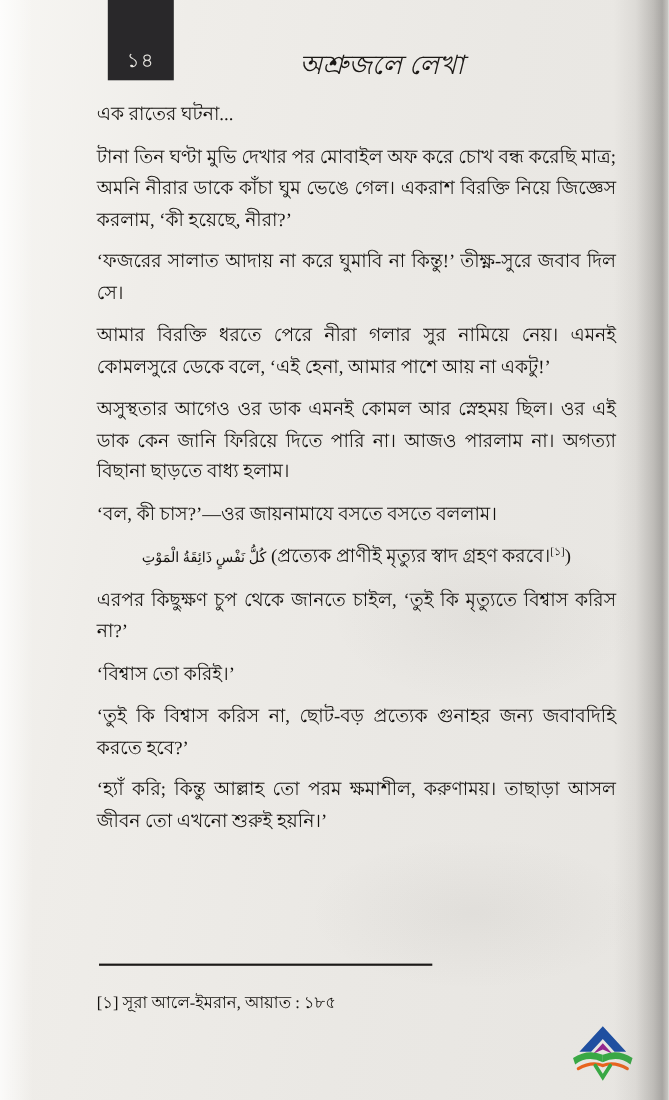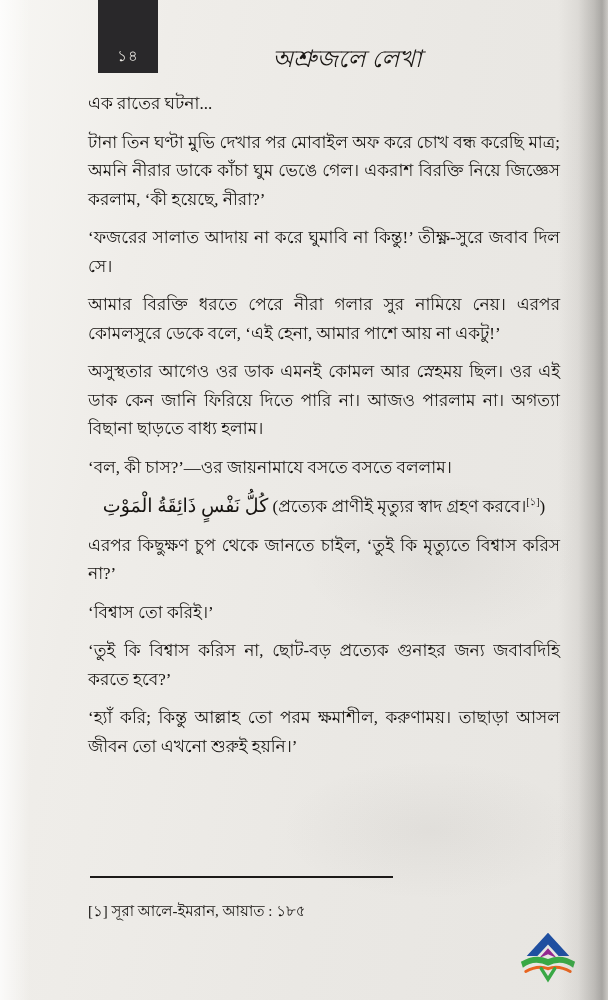--- a/index.html
+++ b/index.html
@@ -51,21 +51,21 @@
     left: 98px; top: 0;
     width: 60px; height: 73px;
     background: #29282a;
     display: flex;
     justify-content: center;
     align-items: flex-end;
     padding-bottom: 9px;
   }
   .pagenum-block span {
     color: #e9e7e2;
-    font-size: 15px;
+    font-size: 18px;
     line-height: 1;
     letter-spacing: 1px;
   }
   .book-title {
     position: absolute;
     top: 40px; left: 86px; right: 0;
     text-align: center;
     font-style: italic;
     font-size: 24px;
     color: #1b1815;
@@ -82,21 +82,21 @@
     text-align: justify;
     color: #15120f;
   }
   .body-text p { margin: 0 0 10px 0; }
   .verse-line {
     text-align: center;
     margin: 3px 0 12px 0;
     white-space: nowrap;
   }
   .verse-line .arabic {
-    font-size: 19px;
+    font-size: 13px;
     direction: rtl;
     unicode-bidi: isolate;
   }
   .verse-line sup {
     font-size: 10px;
     line-height: 0;
   }
 
   
   .footnote-rule {
@@ -129,21 +129,21 @@
 
   <div class="pagenum-block">
     <span>১৪</span>
   </div>
   <div class="book-title">অশ্রুজলে লেখা</div>
 
   <div class="body-text">
     <p>এক রাতের ঘটনা...</p>
     <p>টানা তিন ঘণ্টা মুভি দেখার পর মোবাইল অফ করে চোখ বন্ধ করেছি মাত্র; অমনি নীরার ডাকে কাঁচা ঘুম ভেঙে গেল। একরাশ বিরক্তি নিয়ে জিজ্ঞেস করলাম, ‘কী হয়েছে, নীরা?’</p>
     <p>‘ফজরের সালাত আদায় না করে ঘুমাবি না কিন্তু!’ তীক্ষ্ণ-সুরে জবাব দিল সে।</p>
-    <p>আমার বিরক্তি ধরতে পেরে নীরা গলার সুর নামিয়ে নেয়। এরপর কোমলসুরে ডেকে বলে, ‘এই হেনা, আমার পাশে আয় না একটু!’</p>
+    <p>আমার বিরক্তি ধরতে পেরে নীরা গলার সুর নামিয়ে নেয়। এমনই কোমলসুরে ডেকে বলে, ‘এই হেনা, আমার পাশে আয় না একটু!’</p>
     <p>অসুস্থতার আগেও ওর ডাক এমনই কোমল আর স্নেহময় ছিল। ওর এই ডাক কেন জানি ফিরিয়ে দিতে পারি না। আজও পারলাম না। অগত্যা বিছানা ছাড়তে বাধ্য হলাম।</p>
     <p>‘বল, কী চাস?’—ওর জায়নামাযে বসতে বসতে বললাম।</p>
 
     <p class="verse-line"><span class="arabic">كُلُّ نَفْسٍ ذَائِقَةُ الْمَوْتِ</span><span> (প্রত্যেক প্রাণীই মৃত্যুর স্বাদ গ্রহণ করবে।</span><sup>[১]</sup><span>)</span></p>
 
     <p>এরপর কিছুক্ষণ চুপ থেকে জানতে চাইল, ‘তুই কি মৃত্যুতে বিশ্বাস করিস না?’</p>
     <p>‘বিশ্বাস তো করিই।’</p>
     <p>‘তুই কি বিশ্বাস করিস না, ছোট-বড় প্রত্যেক গুনাহর জন্য জবাবদিহি করতে হবে?’</p>
     <p>‘হ্যাঁ করি; কিন্তু আল্লাহ তো পরম ক্ষমাশীল, করুণাময়। তাছাড়া আসল জীবন তো এখনো শুরুই হয়নি।’</p>
   </div>

